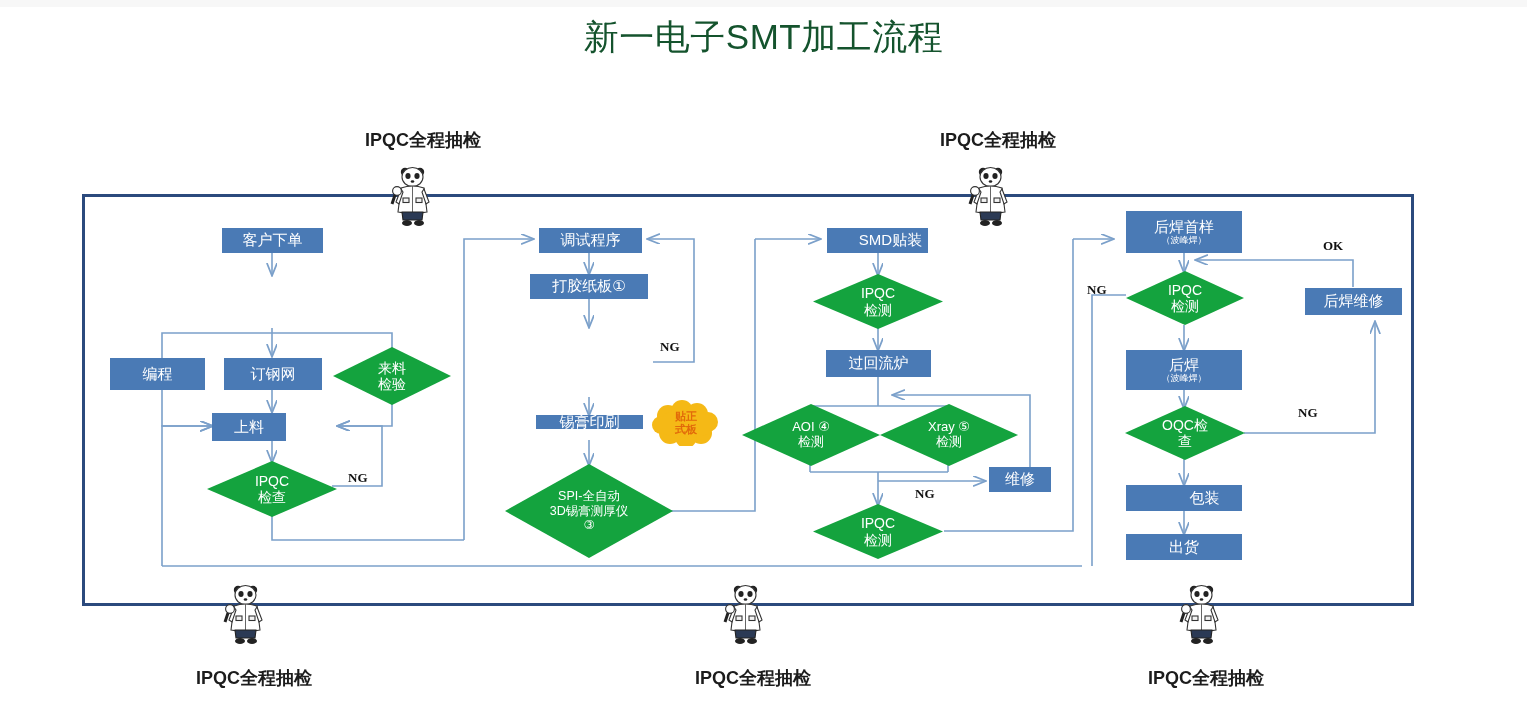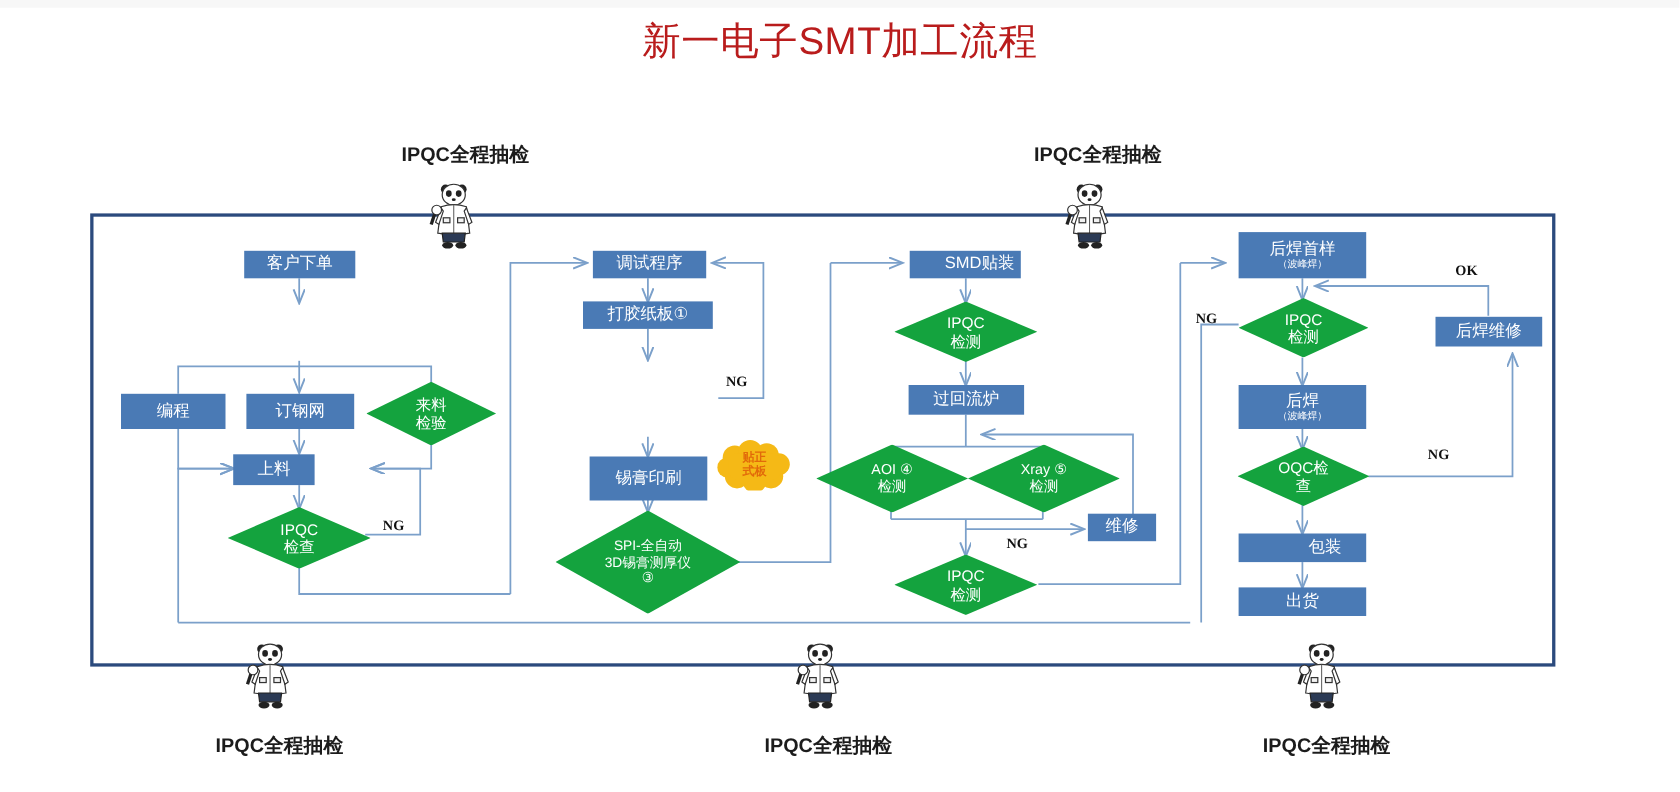--- a/index.html
+++ b/index.html
@@ -19,21 +19,21 @@
     background:#f7f7f7;
   }
 
   
   #title {
     position: absolute;
     left: 0; top: 14px; width: 1527px;
     text-align: center;
     font-size: 35px;
     font-weight: 500;
-    color: #b91c1c;
+    color: #14532d;
     letter-spacing: 0.5px;
   }
 
   
   #frame {
     position: absolute;
     left: 82px; top: 194px;
     width: 1332px; height: 412px;
     border: 3px solid #2b4a7d;
     background: transparent;
@@ -236,21 +236,21 @@
     <span>调试程序</span>
   </div>
 
   <div class="node box" style="left:530px; top:274px; width:118px; height:25px;">
     <span>打胶纸板①</span>
   </div>
 
 
   <div class="elabel" style="left:660px; top:339px;">NG</div>
 
-  <div class="node box" style="left:536px; top:415px; width:107px; height:40px;">
+  <div class="node box" style="left:536px; top:415px; width:107px; height:14px;">
     <span>锡膏印刷</span>
   </div>
 
   <div class="diamond" style="left:505px; top:464px; width:168px; height:94px;">
     <div class="fill"></div>
     <div class="label" style="font-size:12.5px;">
       <div>SPI-全自动</div>
       <div>3D锡膏测厚仪</div>
       <div>③</div>
     </div>

